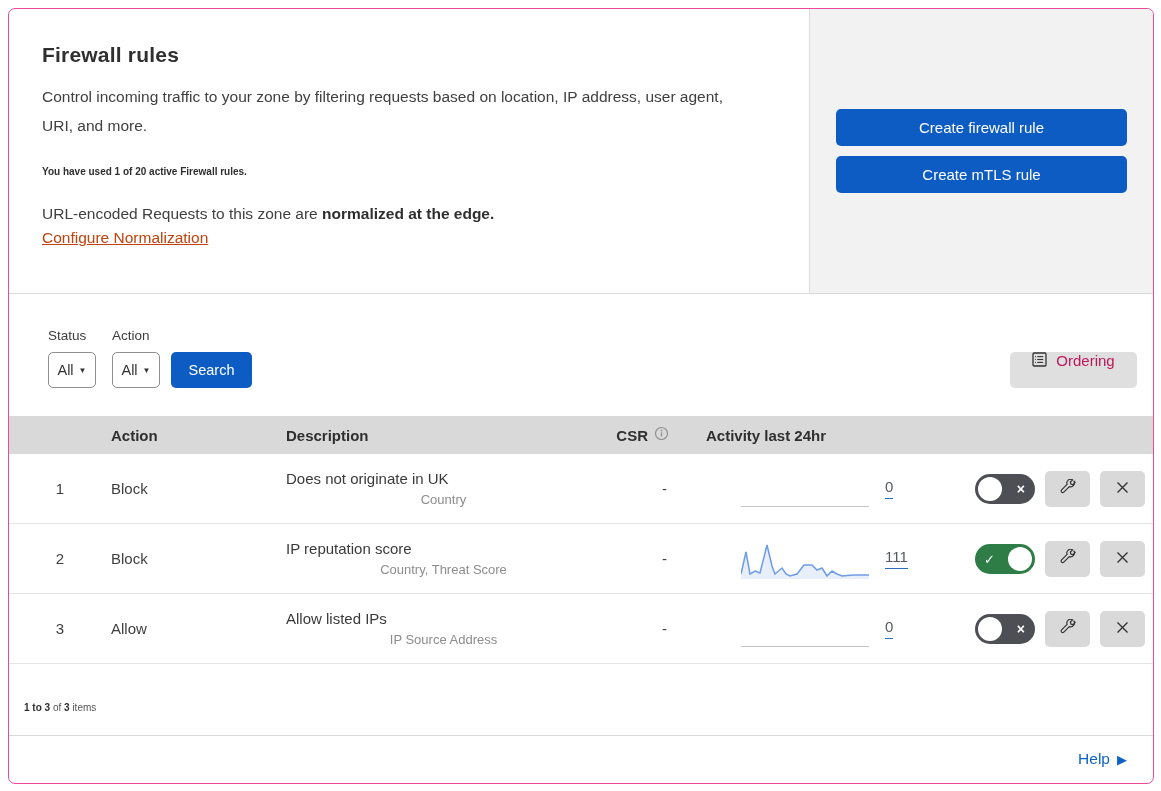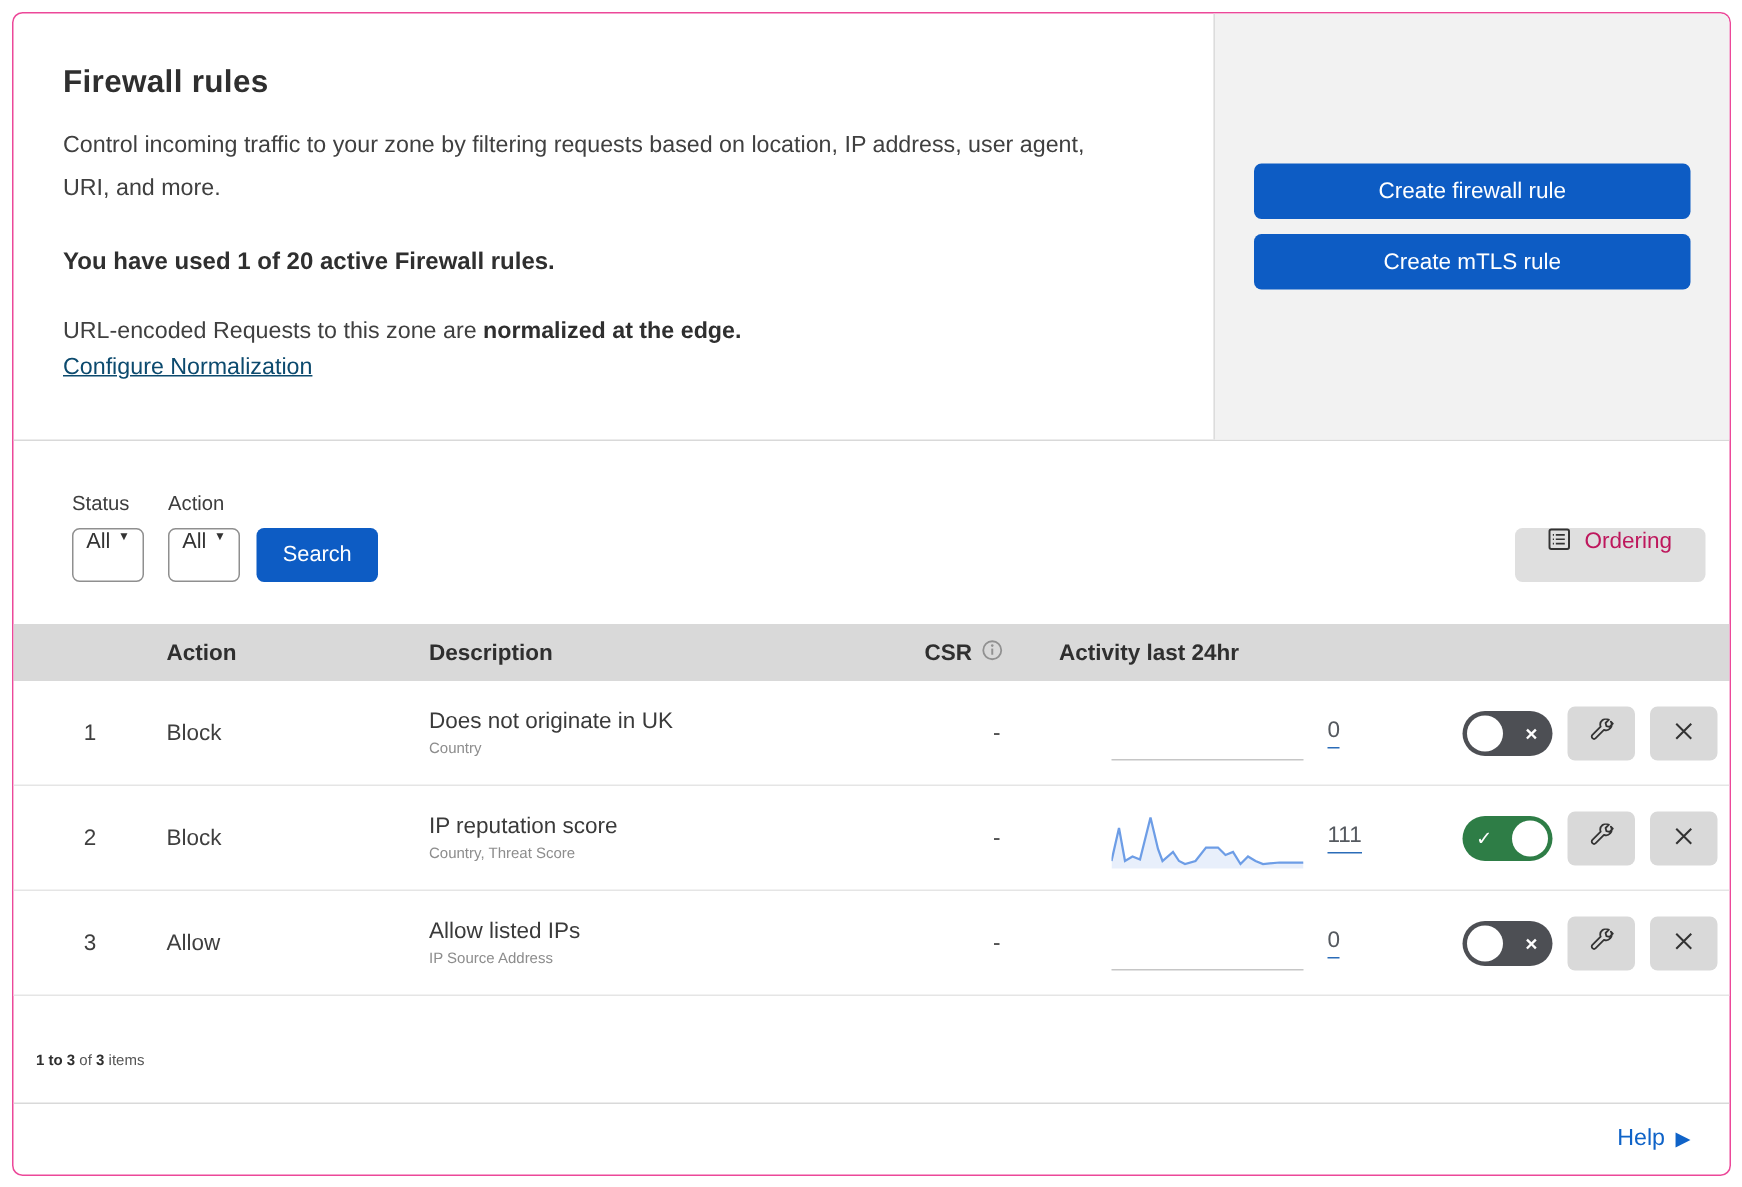--- a/index.html
+++ b/index.html
@@ -6,62 +6,62 @@
   html,body { width:1161px; height:791px; background:#fff;
     font-family:"Liberation Sans","DejaVu Sans",sans-serif; color:#333; }
   .card { position:absolute; left:8px; top:8px; width:1146px; height:776px;
     border:1px solid #ec4899; border-radius:7px; background:#fff; overflow:hidden; }
 
   
   .top { display:flex; height:285px; border-bottom:1px solid #d9d9d9; }
   .top-left { flex:1; padding:34px 40px 0 33px; }
   .page-title { font-size:21px; font-weight:700; color:#2f2f2f; letter-spacing:.2px; }
   .page-desc { margin-top:16px; font-size:15.5px; color:#404040; line-height:1.85; max-width:705px; }
-  .usage-line { margin-top:26px; font-size:16px; font-weight:700; color:#2f2f2f; }
+  .usage-line { margin-top:26px; font-size:10px; font-weight:700; color:#2f2f2f; }
   .norm-line { margin-top:28px; font-size:15.5px; color:#404040; }
   .norm-line b { color:#2f2f2f; }
   .norm-link { display:inline-block; margin-top:6px; font-size:15.5px;
-    color:#0c4a6e; text-decoration:underline; cursor:pointer; }
+    color:#c2410c; text-decoration:underline; cursor:pointer; }
   .top-right { width:344px; background:#f2f2f2; border-left:1px solid #dcdcdc;
     display:flex; flex-direction:column; justify-content:center; align-items:stretch;
     gap:10px; padding:0 26px; }
   .btn-primary { height:37px; background:#0d5cc4; color:#fff; border:none; border-radius:5px;
     font-size:15px; font-family:inherit; cursor:pointer; }
 
   
   .filterbar { display:flex; align-items:flex-end; padding:16px 16px 28px 23px; height:122px; }
   .field { display:flex; flex-direction:column; }
   .field-label { font-size:13.5px; color:#3d3d3d; margin-bottom:9px; }
   .search-box { width:198px; height:36px; border:1px solid #8f8f8f; border-radius:5px;
     display:flex; align-items:center; padding:0 8px; background:#fff; }
   .search-box input { border:none; outline:none; flex:1; font-size:14px; font-family:inherit;
     margin-left:6px; min-width:0; background:transparent; }
   .select-box { width:48px; height:36px; border:1px solid #8f8f8f; border-radius:5px;
-    display:flex; align-items:flex-start; justify-content:center; gap:5px; font-size:14.5px;
+    display:flex; align-items:center; justify-content:center; gap:5px; font-size:14.5px;
     color:#333; background:#fff; cursor:pointer; }
   .caret { font-size:8px; color:#333; }
   .gap16 { width:16px; } .gap12 { width:11px; }
   .btn-search { width:81px; height:36px; background:#0d5cc4; color:#fff; border:none;
     border-radius:5px; font-size:14.5px; font-family:inherit; cursor:pointer; }
   .btn-ordering { margin-left:auto; width:127px; height:36px; background:#dfdfdf; border:none;
     border-radius:5px; font-size:15px; color:#be185d; font-family:inherit; cursor:pointer;
     display:flex; align-items:flex-start; justify-content:center; gap:9px; }
 
   
   .grid { display:grid; grid-template-columns:102px 175px 315px 90px 240px 1fr; }
   .thead { background:#d9d9d9; height:38px; align-items:center;
     font-size:15px; font-weight:700; color:#2f2f2f; }
   .th-csr { padding-right:22px; display:flex; justify-content:flex-end;
     align-items:center; gap:6px; }
   .th-activity { padding-left:15px; }
   .row { height:70px; align-items:center; border-bottom:1px solid #e5e5e5; background:#fff; }
   .c-num { text-align:center; font-size:15px; color:#3f3f3f; }
   .c-action { font-size:15px; color:#3f3f3f; }
   .c-desc .title { font-size:15px; color:#3a3a3a; }
-  .c-desc .subtitle { font-size:10px; color:#8d8d8d; margin-top:5px; }
+  .c-desc .subtitle { font-size:13px; color:#8d8d8d; margin-top:5px;text-align:center; }
   .c-csr { text-align:right; padding-right:24px; font-size:15px; color:#444; }
   .c-activity { display:flex; align-items:center; }
   .spark-wrap { width:128px; height:42px; position:relative; margin-left:50px; }
   .spark-wrap svg { position:absolute; inset:0; }
   .flatline { position:absolute; left:0; right:0; bottom:3px; border-top:1px solid #c6c6c6; }
   .count { margin-left:16px; font-size:15px; color:#55595f; padding-bottom:3px;
     border-bottom:1px solid #2b6cb8; cursor:pointer; }
   .c-controls { display:flex; align-items:center; justify-content:flex-end; gap:10px; padding-right:8px; }
   .toggle { width:60px; height:30px; border-radius:15px; position:relative; cursor:pointer; flex:0 0 auto; }
   .toggle.off { background:#4d4f54; }

